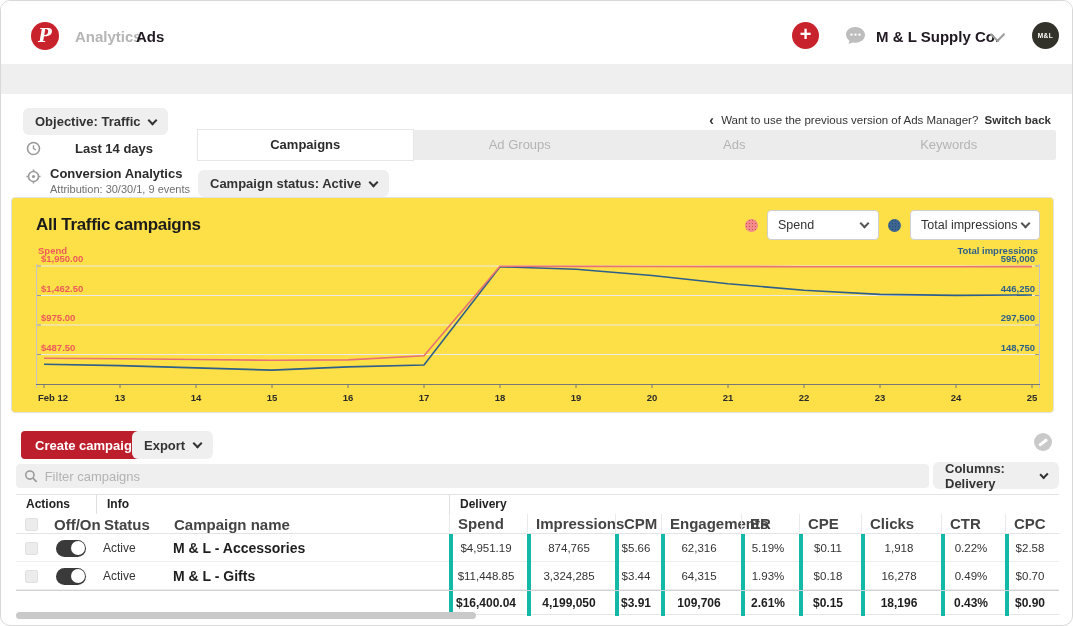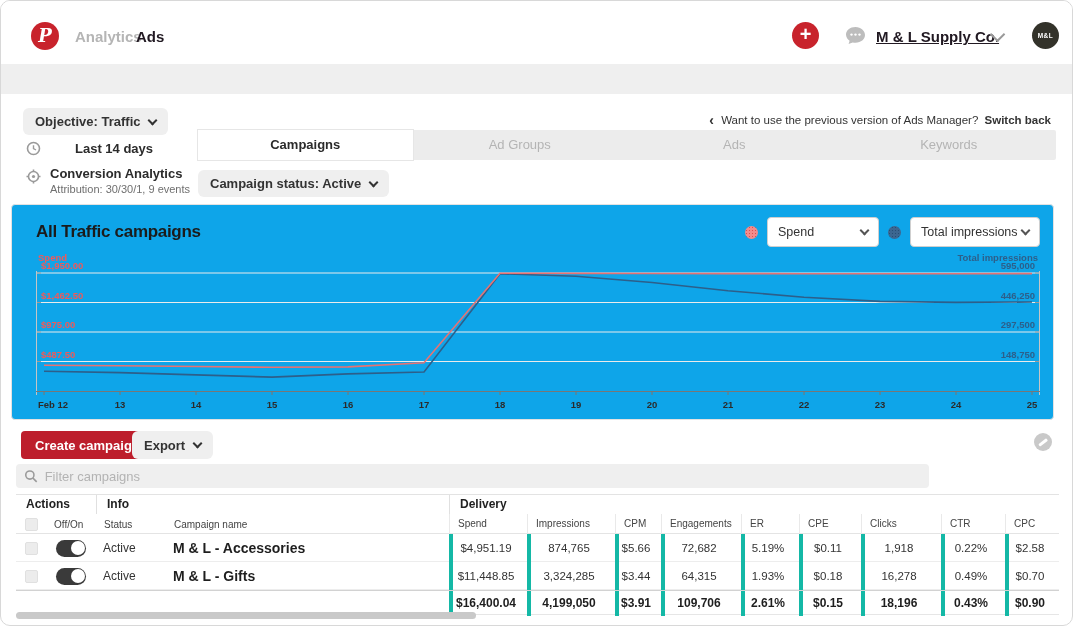--- a/index.html
+++ b/index.html
@@ -24,21 +24,21 @@
     font-weight: bold; font-size: 18px; text-align: center; line-height: 27px;
     font-family: "DejaVu Serif", serif; font-style: italic;
   }
   .nav-analytics { position: absolute; left: 74px; top: 27px; font-size: 15px; font-weight: 600; color: #b5b5b5; }
   .nav-ads { position: absolute; left: 135px; top: 27px; font-size: 15px; font-weight: bold; color: #211922; }
   .plus-btn {
     position: absolute; left: 791px; top: 21px; width: 27px; height: 27px; border-radius: 50%;
     background: #c8232c; color: #fff; font-size: 20px; font-weight: bold; text-align: center; line-height: 25px;
   }
   .bubble { position: absolute; left: 843px; top: 24px; }
-  .account-name { position: absolute; left: 875px; top: 27px; font-size: 15px; font-weight: bold; color: #211922; text-decoration: underline; }
+  .account-name { position: absolute; left: 875px; top: 27px; font-size: 15px; font-weight: bold; color: #211922; }
   .acct-chev { position: absolute; left: 991px; top: 28px; width: 11px; height: 11px;
     border-right: 2.5px solid #9a9a9a; border-bottom: 2.5px solid #9a9a9a; transform: rotate(45deg); }
   .avatar {
     position: absolute; left: 1031px; top: 21px; width: 27px; height: 27px; border-radius: 50%;
     background: #33322a; color: #fff; font-size: 6.5px; font-weight: bold; letter-spacing: .5px;
     text-align: center; line-height: 27px;
   }
   .gray-band { position: absolute; top: 63px; left: 0; width: 100%; height: 30px; background: #efefef; }
 
   
@@ -59,22 +59,22 @@
   .tab.active { background: #fff; color: #2b2b2b; font-weight: bold; box-shadow: 0 0 0 1px #e6e6e6; }
   .filter-row { position: absolute; display: flex; align-items: center; gap: 9px; }
   .f-last { left: 25px; top: 140px; gap: 34px; }
   .f-conv { left: 25px; top: 165px; align-items: flex-start; }
   .f-label { font-size: 13px; font-weight: bold; color: #2b2b2b; }
   .f-sub { font-size: 11px; color: #6f6f6f; margin-top: 2px; }
   .campaign-status { position: absolute; left: 197px; top: 169px; }
 
   
   .chart-card {
-    position: absolute; left: 10px; top: 203px; width: 1043px; height: 216px;
-    border: 1px solid #e2e2e2; border-radius: 4px; background: #0ea5e9;
+    position: absolute; left: 10px; top: 196px; width: 1043px; height: 216px;
+    border: 1px solid #e2e2e2; border-radius: 4px; background: #fde047;
   }
   .chart-head { display: flex; justify-content: space-between; align-items: center; padding: 12px 13px 0 24px; }
   .chart-title { font-size: 17px; font-weight: bold; color: #1b1b1b; letter-spacing: -0.3px; }
   .metric-controls { display: flex; align-items: center; gap: 9px; }
   .legend-dot { width: 13px; height: 13px; border-radius: 50%; }
   .dot-red { background-color: #f28b8b; background-image: radial-gradient(#d94f4f 1px, transparent 1px); background-size: 3px 3px; }
   .dot-blue { background-color: #3c6690; background-image: radial-gradient(#274e74 1px, transparent 1px); background-size: 3px 3px; }
   .metric-select {
     display: flex; align-items: center; justify-content: space-between;
     border: 1px solid #cfcfcf; border-radius: 4px; height: 30px; padding: 0 10px;
@@ -111,21 +111,21 @@
   .search-bar input::placeholder { color: #b3b3b3; }
   .columns-pill { position: absolute; left: 932px; top: 461px; width: 126px; height: 27px; justify-content: space-between; }
 
   
   .table { position: absolute; left: 15px; top: 493px; width: 1043px; border-top: 1px solid #e3e3e3; font-size: 12px; }
   .tgroups { display: grid; grid-template-columns: 80px 353px 610px; height: 19px; align-items: center; }
   .gcell { font-size: 12px; font-weight: bold; color: #222; padding-left: 10px; height: 100%; line-height: 19px; }
   .gcell.gb { border-left: 1px solid #e0e0e0; }
   .trow { display: grid; grid-template-columns: 30px 50px 70px 283px 78px 88px 46px 80px 58px 62px 80px 64px 54px; align-items: center; }
   .thead-row { height: 20px; border-bottom: 1px solid #e4e4e4; }
-  .th { font-size: 10px; font-weight: normal; color: #444; padding-left: 8px; }
+  .th { font-size: 15px; font-weight: bold; color: #444; padding-left: 8px; }
   .th.num { border-left: 1px solid #e9e9e9; height: 100%; line-height: 20px; }
   .drow { height: 28px; border-bottom: 1px solid #ededed; }
   .cell-num { text-align: center; padding-right: 8px; font-size: 11.5px; color: #333; border-left: 4px solid #14b8a6; height: 100%; line-height: 28px; }
   .checkbox { width: 13px; height: 13px; background: #ececec; border: 1px solid #e0e0e0; border-radius: 2px; margin-left: 9px; cursor: pointer; }
   .toggle { width: 30px; height: 17px; border-radius: 9px; background: #3a3a3a; position: relative; margin-left: 10px; cursor: pointer; }
   .toggle::after { content: ""; position: absolute; right: 1.5px; top: 1.5px; width: 14px; height: 14px;
     border-radius: 50%; background: #fff; }
   .cell-status { font-size: 12px; color: #333; padding-left: 7px; }
   .cell-name { font-size: 14px; font-weight: bold; color: #1e1e1e; padding-left: 7px; cursor: pointer; }
   .totals { height: 25px; border-top: 1px solid #d2d2d2; border-bottom: 1px solid #e6e6e6; }
@@ -291,20 +291,24 @@
     <span class="info-icon"></span>
   </div>
 
   <div class="search-bar">
     <svg width="14" height="14" viewBox="0 0 14 14">
       <circle cx="6" cy="6" r="4.2" fill="none" stroke="#9a9a9a" stroke-width="1.6"></circle>
       <line x1="9.2" y1="9.2" x2="13" y2="13" stroke="#9a9a9a" stroke-width="1.6"></line>
     </svg>
     <input type="text" placeholder="Filter campaigns" style="">
   </div>
+  <div class="pill columns-pill">
+    <span>Columns: Delivery</span>
+    <span class="chev"></span>
+  </div>
 
   <div class="table">
     <div class="tgroups" id="t-groups">
         <div class="gcell">Actions</div>
         <div class="gcell gb">Info</div>
         <div class="gcell gb">Delivery</div>
       </div>
     <div class="trow thead-row" id="t-cols">
         <div>
           <div class="checkbox"></div>
@@ -328,21 +332,21 @@
             <div class="checkbox"></div>
           </div>
           <div>
             <div class="toggle"></div>
           </div>
           <div class="cell-status">Active</div>
           <div class="cell-name">M &amp; L - Accessories</div>
           <div class="cell-num">$4,951.19</div>
           <div class="cell-num">874,765</div>
           <div class="cell-num">$5.66</div>
-          <div class="cell-num">72,682</div>
+          <div class="cell-num">62,316</div>
           <div class="cell-num">5.19%</div>
           <div class="cell-num">$0.11</div>
           <div class="cell-num">1,918</div>
           <div class="cell-num">0.22%</div>
           <div class="cell-num">$2.58</div>
         </div>
         <div class="trow drow">
           <div>
             <div class="checkbox"></div>
           </div>

